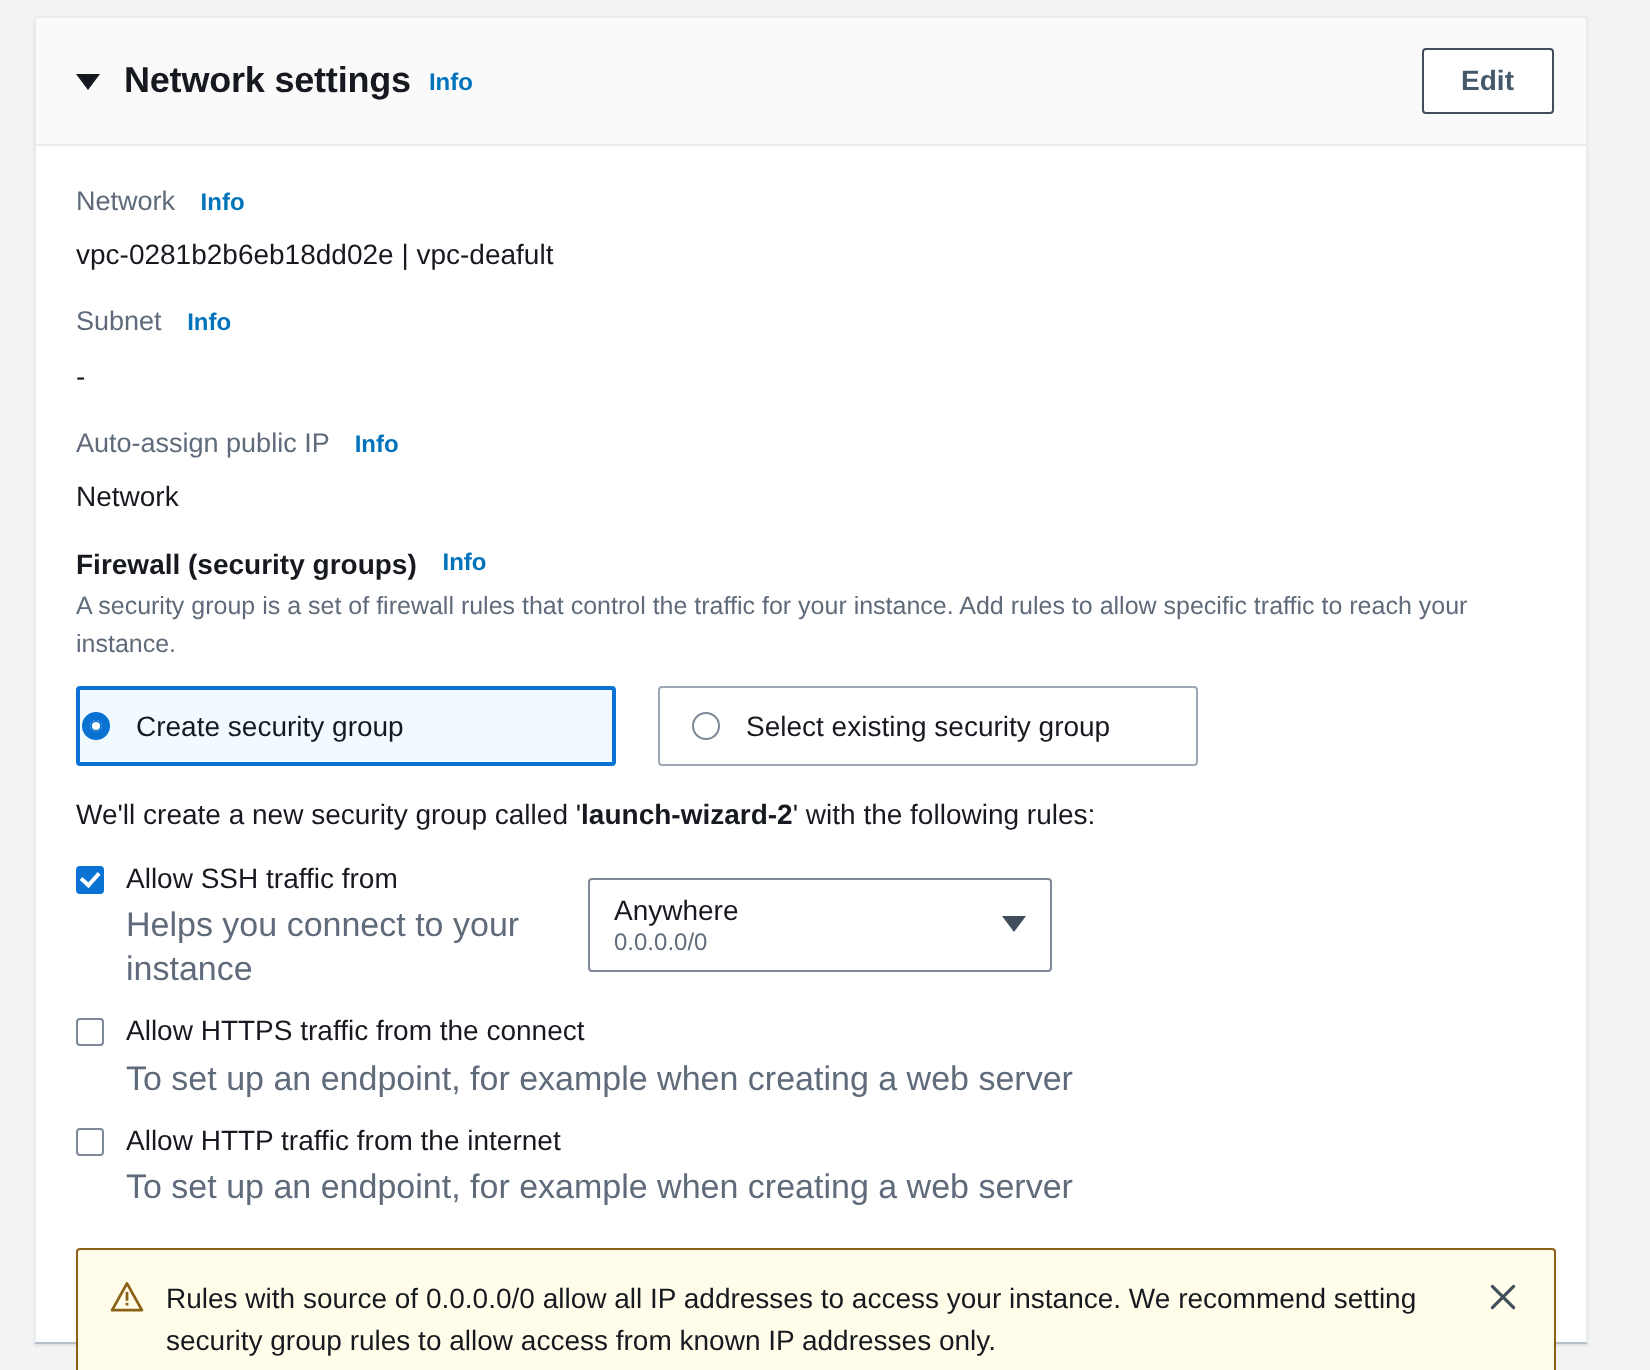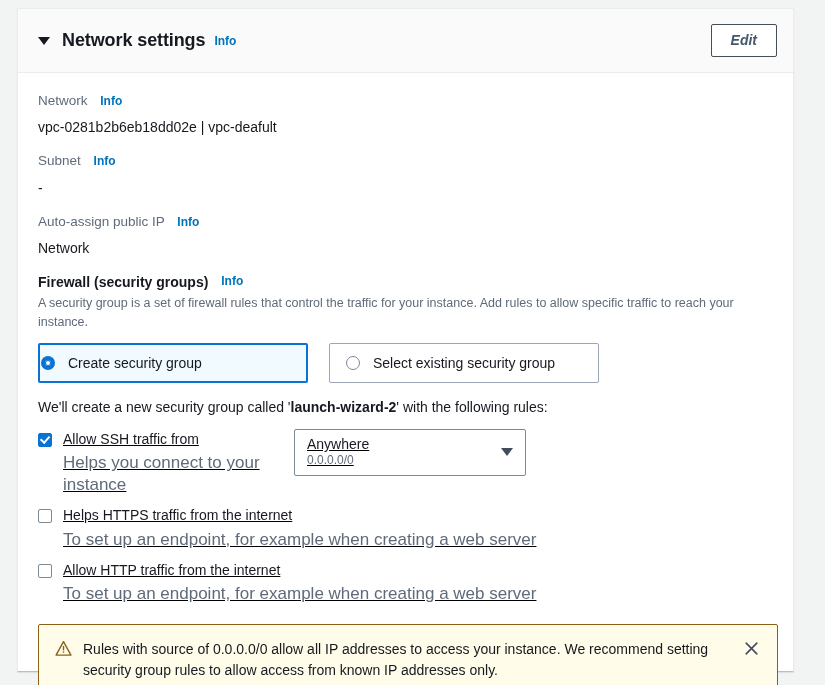--- a/index.html
+++ b/index.html
@@ -67,21 +67,20 @@
     border: 1px solid #454d5b;
     background: #ffffff;
     color: #44596b;
     font-family: "Liberation Sans", sans-serif;
     font-size: 14px;
     font-weight: bold;
     border-radius: 2px;
     padding: 8px 19px;
     cursor: pointer;
     line-height: 1.1;
-    font-style: italic;
   }
 
   
   .panel-body {
     padding: 20px 20px 0 20px;
   }
 
   .field-label {
     font-size: 13.5px;
     color: #5f6b7a;
@@ -157,23 +156,22 @@
   .rules-line {
     font-size: 14px;
     color: #16191f;
     margin-bottom: 14px;
   }
   .rules-line b { font-weight: bold; }
 
   
   .rule-block {
     display: flex;
-    align-items: flex-start;
+    align-items: center;
     margin-bottom: 9px;
-    text-decoration: underline;
   }
   .rule-left {
     display: flex;
     align-items: flex-start;
     width: 252px;
     flex: 0 0 auto;
     padding-top: 2px;
   }
   .checkbox {
     width: 14px;
@@ -347,21 +345,21 @@
           <div class="select-sub">0.0.0.0/0</div>
         </div>
         <span class="select-caret"></span>
       </div>
     </div>
 
     <div class="rule-block">
       <div class="rule-left" style="width:auto;">
         <span class="checkbox"></span>
         <div class="rule-text">
-          <div class="rule-title">Helps HTTPS traffic from the internet</div>
+          <div class="rule-title">Allow HTTPS traffic from the connect</div>
           <div class="rule-sub">To set up an endpoint, for example when creating a web server</div>
         </div>
       </div>
     </div>
 
     <div class="rule-block">
       <div class="rule-left" style="width:auto;">
         <span class="checkbox"></span>
         <div class="rule-text">
           <div class="rule-title">Allow HTTP traffic from the internet</div>

